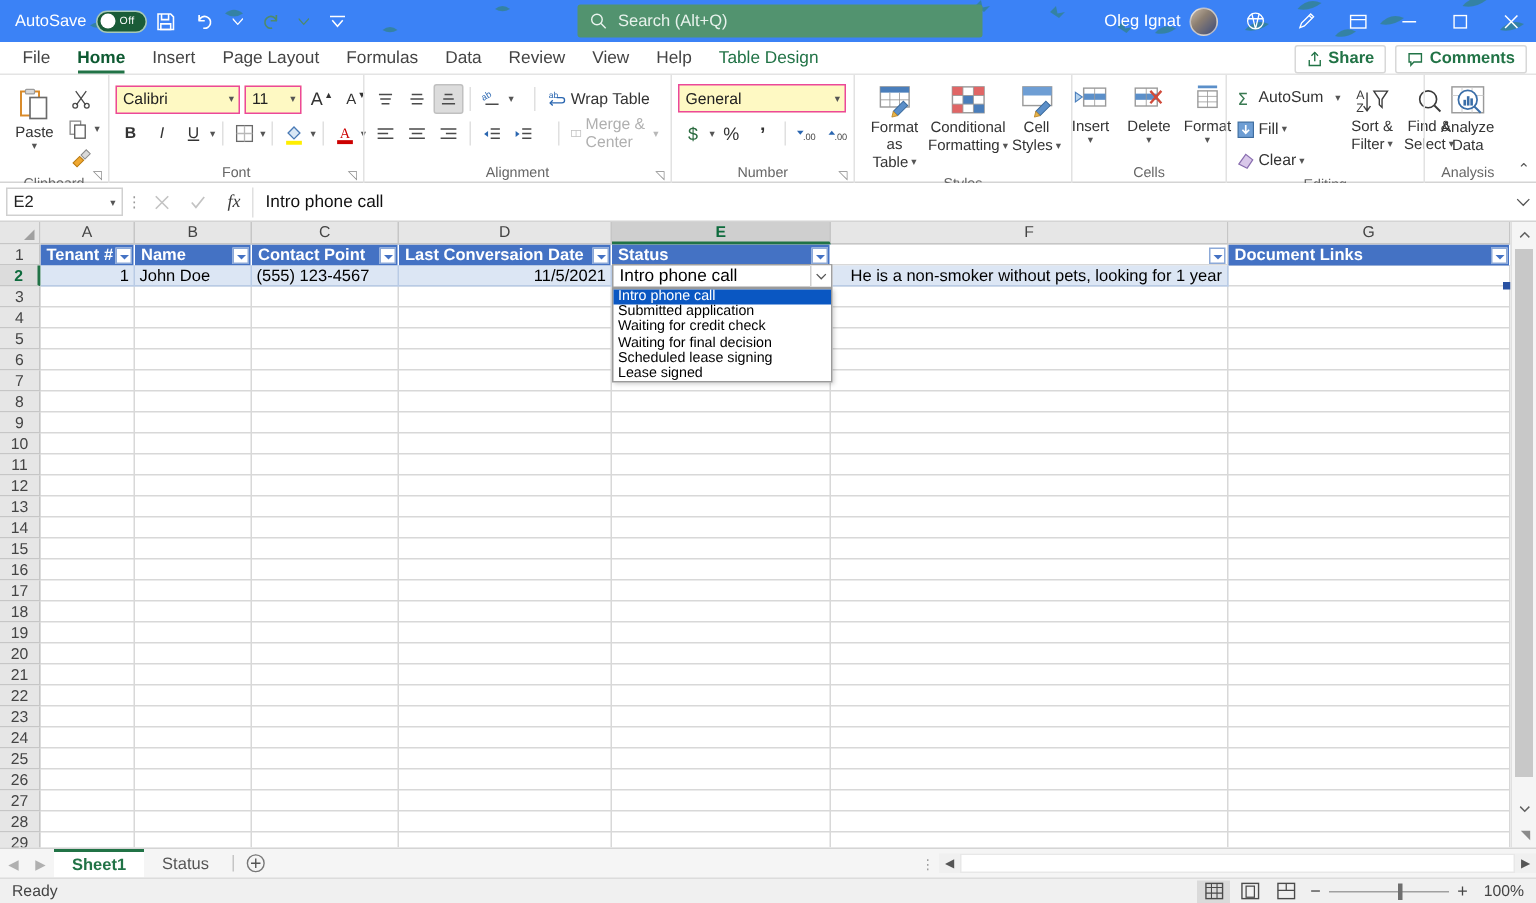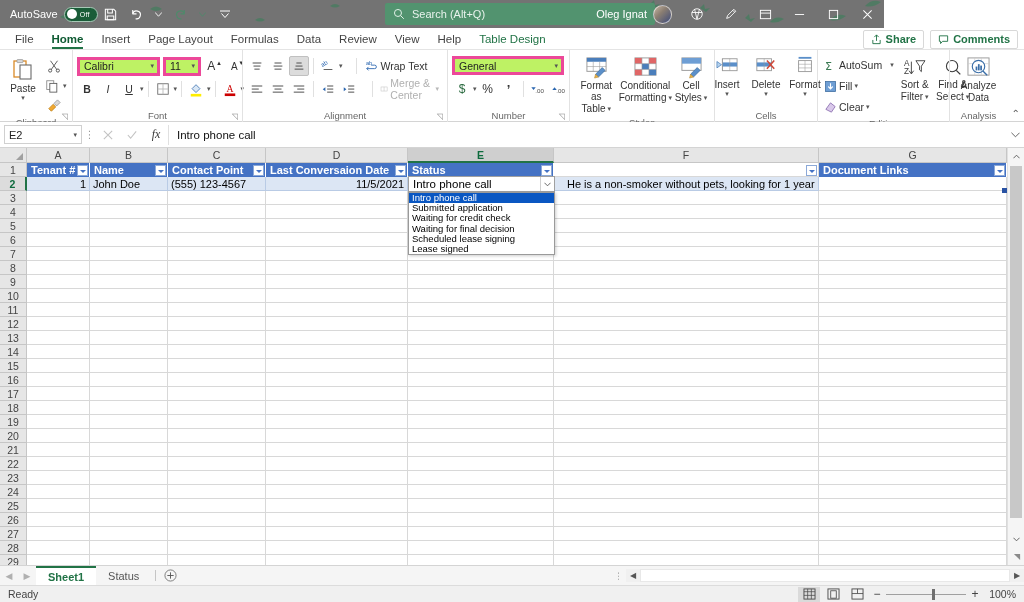--- a/index.html
+++ b/index.html
@@ -9,22 +9,22 @@
     overflow: hidden;
     font-family: "Liberation Sans", sans-serif;
     font-size: 11px;
     background: #fff;
     -webkit-font-smoothing: antialiased;
   }
   #app { position: relative; width: 1024px; height: 602px; overflow: hidden; }
 
   
   .titlebar {
-    position: absolute; top: 0; left: 0; width: 884px; height: 28px;
-    background: #737373;
+    position: absolute; top: 0; left: 0; width: 1024px; height: 28px;
+    background: #3b82f6;
     display: flex; align-items: center;
     color: #fff;
     overflow: hidden;
   }
   .tb-deco {
     position: absolute; top:0; left:0; width:1024px; height:28px;
     pointer-events: none; opacity: .5;
   }
   .tb-left { display:flex; align-items:center; gap:0px; padding-left:10px; position:relative; z-index:2;}
   .autosave-label { font-size: 11px; color: #fff; margin-right: 6px; }
@@ -124,21 +124,21 @@
     min-width:20px; height:20px; padding:0 2px; cursor:pointer; border-radius:2px;
     font-size:10.5px; color:#333;
   }
   .sbtn.pressed { background:#dcdcdc; border:1px solid #c0c0c0; }
   .sbtn.dis { color:#b0b0b0; cursor:default; }
   .caret { font-size:7px; color:#555; }
   .vdiv { width:1px; height:16px; background:#e0e0e0; margin:0 3px; }
 
   .combo {
     display:flex; align-items:center; justify-content:space-between;
-    border:3px solid #ec4899; background:#bef264; height:19px; padding:0 3px 0 4px;
+    border:1px solid #ec4899; background:#fef9c3; height:19px; padding:0 3px 0 4px;
     font-size:10.5px; color:#222; cursor:pointer;
   }
 
   
   .fbar {
     position:absolute; top:122px; left:0; width:1024px; height:26px;
     background:#fff; display:flex; align-items:center; border-bottom:1px solid #d4d4d4;
   }
   .namebox {
     width: 78px; height:19px; margin-left:4px; border:1px solid #d0d0d0; background:#fff;
@@ -552,21 +552,21 @@
             </svg>
           </div>
           <span class="caret">▾</span>
           <span class="vdiv" style="margin-left:12px;"></span>
           <div class="sbtn" style="padding:0 4px;">
             <svg width="14" height="14" viewBox="0 0 16 16">
               <text x="1" y="7" font-size="6.5" fill="#2a66b0">ab</text>
               <path d="M2 11 L11 11 a2 2 0 0 0 0-4 L7 7" stroke="#2a66b0" fill="none" stroke-width="1"></path>
               <path d="M4 9 L2 11 L4 13" stroke="#2a66b0" fill="none" stroke-width="1"></path>
             </svg>
-            <span>Wrap Text</span>
+            <span>Wrap Table</span>
           </div>
         </div>
         <div class="smallrow">
           <div class="sbtn">
             <svg width="14" height="13" viewBox="0 0 16 14" stroke="#4a4a4a" stroke-width="1.1">
                 <path d="M2 3h12M2 6.5h8M2 10h12"></path>
               </svg>
           </div>
           <div class="sbtn">
             <svg width="14" height="13" viewBox="0 0 16 14" stroke="#4a4a4a" stroke-width="1.1">

